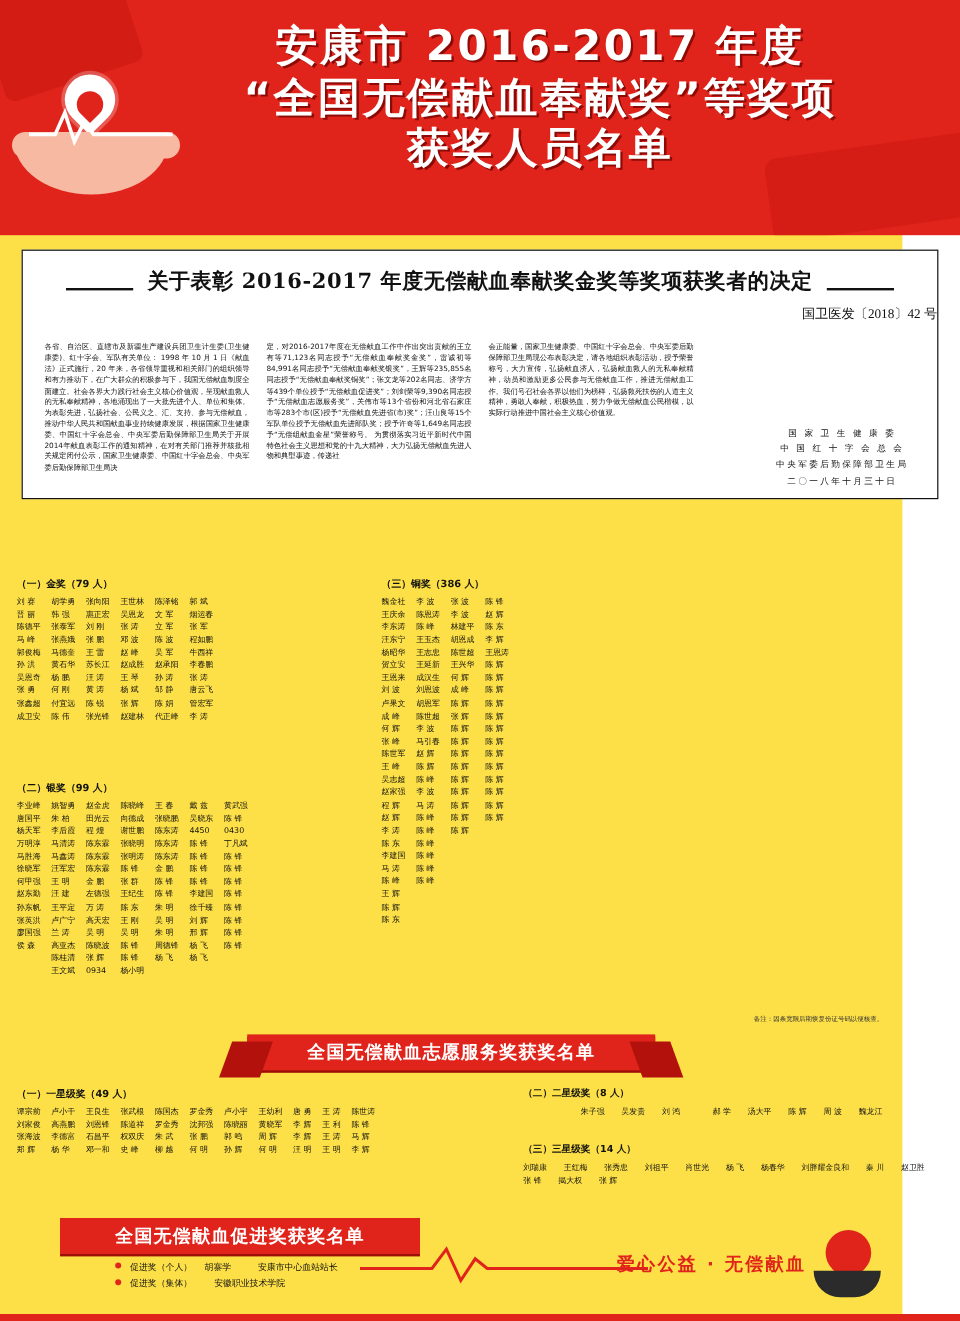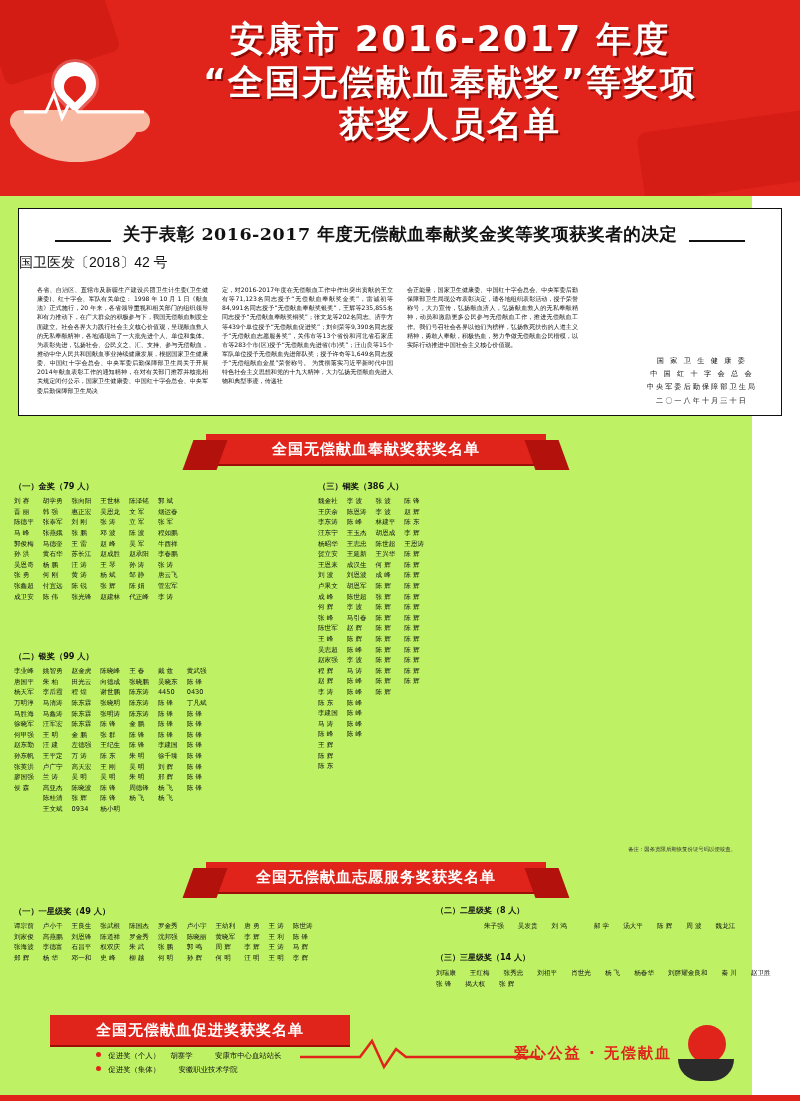--- a/index.html
+++ b/index.html
@@ -3,21 +3,21 @@
 <meta charset="utf-8">
 <style>
   html,body{margin:0;padding:0;}
   body{
     width:800px;height:1101px;
     background:#ffffff;
     font-family:"DejaVu Sans", sans-serif;
     position:relative;
     overflow:hidden;
   }
-  .page{position:relative;width:752px;height:1101px;background:#bef264;}
+  .page{position:relative;width:752px;height:1101px;background:#fde047;}
 
   
   .header{
     position:absolute;left:0;top:0;width:800px;height:196px;
     background:#e1241b;
     overflow:hidden;
   }
   .title-block{
     position:absolute;left:130px;top:18px;width:640px;text-align:center;
     color:#fff;
@@ -81,22 +81,22 @@
     color:#111;
     margin-top:13px;
     letter-spacing:.5px;
   }
   .dt-rule{
     position:absolute;top:31px;height:2px;background:#111;width:56px;
   }
   .dt-rule.l{left:36px;}
   .dt-rule.r{right:36px;}
   .doc-no{
-    text-align:left;font-size:14px;margin-top:8px;color:#111;
-    font-family:Liberation Sans, sans-serif;
+    text-align:right;font-size:11px;margin-top:8px;color:#111;
+    font-family:Liberation Serif, serif;
   }
   .dec-cols{
     position:absolute;left:18px;top:76px;right:18px;
     display:flex;gap:14px;
   }
   .dec-col{
     width:25%;
     font-size:6.1px;
     line-height:1.5;
     color:#111;
@@ -210,21 +210,20 @@
 为贯彻落实习近平新时代中国特色社会主义思想和党的十九大精神，大力弘扬无偿献血先进人物和典型事迹，传递社</div>
       <div class="dec-col">会正能量，国家卫生健康委、中国红十字会总会、中央军委后勤保障部卫生局现公布表彰决定，请各地组织表彰活动，授予荣誉称号，大力宣传，弘扬献血济人，弘扬献血救人的无私奉献精神，动员和激励更多公民参与无偿献血工作，推进无偿献血工作。我们号召社会各界以他们为榜样，弘扬救死扶伤的人道主义精神，勇敢人奉献，积极热血，努力争做无偿献血公民楷模，以实际行动推进中国社会主义核心价值观。</div>
       <div class="dec-col"></div>
     </div>
     <div class="sign" style="white-space:pre-line">国 家 卫 生 健 康 委
 中 国 红 十 字 会 总 会
 中央军委后勤保障部卫生局
 二〇一八年十月三十日</div>
   </div>
 
-  <div class="banner" style="top:434px;">全国无偿献血奉献奖获奖名单</div>
 
   <div class="names" style="left:14px;top:480px;width:240px;">
     <div class="grp-title">（一）金奖（79 人）</div>
     <div class="name-grid">
       <div class="ncol" id="g0">
           <div>刘 赛</div>
           <div>晋 丽</div>
           <div>陈德平</div>
           <div>马 峰</div>
           <div>郭俊梅</div>

